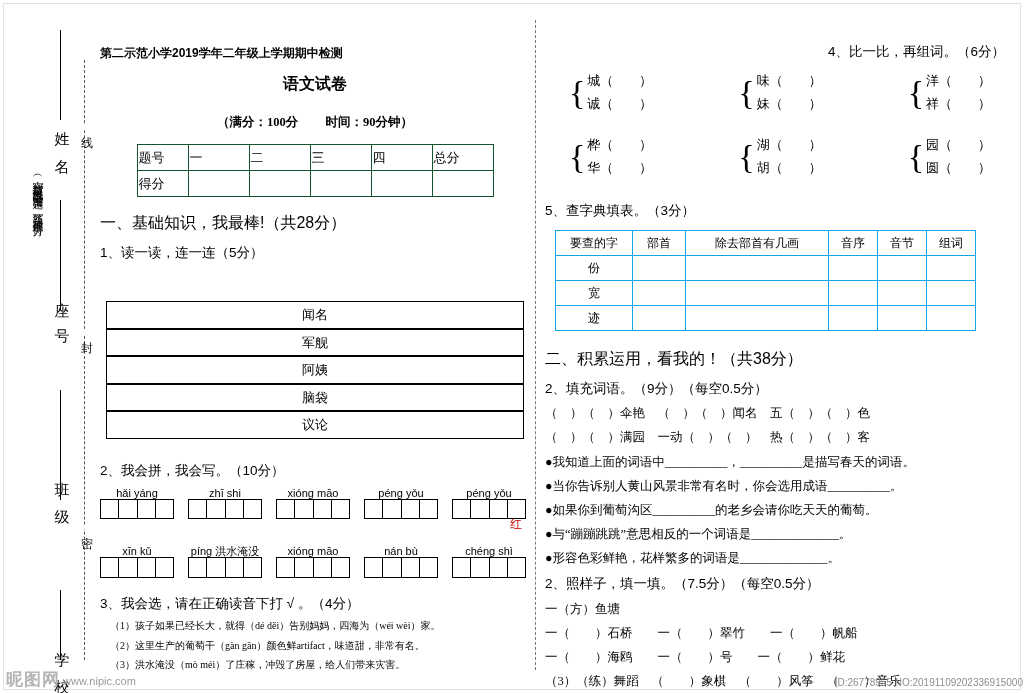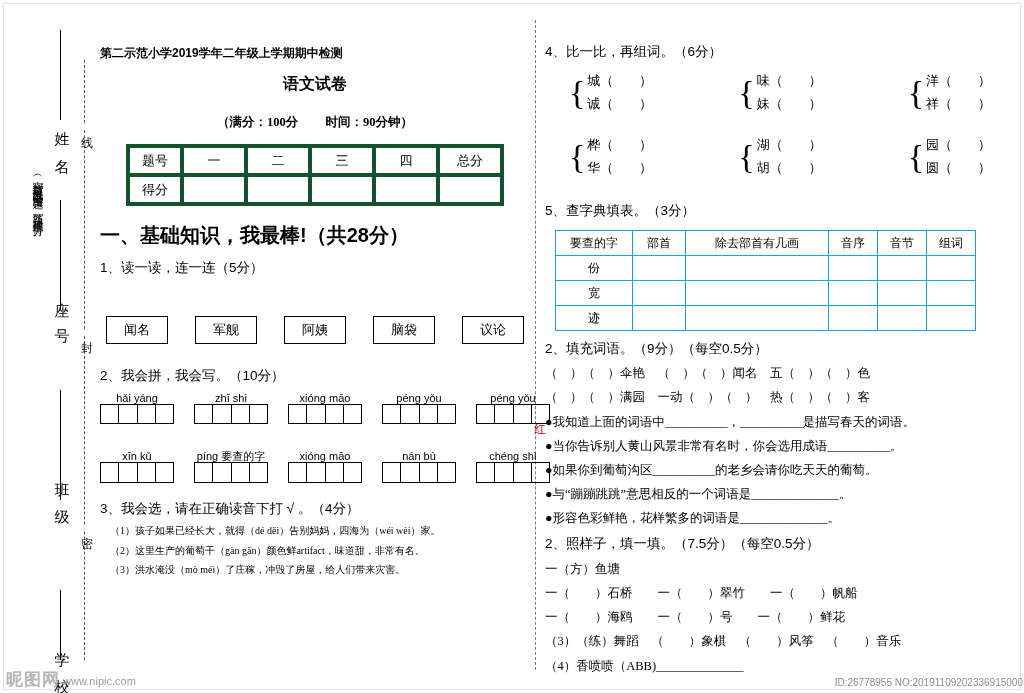--- a/index.html
+++ b/index.html
@@ -65,41 +65,41 @@
     font-size:16px;font-weight:bold;text-align:center;margin:10px 0 0 0;
     font-family:"Liberation Sans", sans-serif;
   }
   .meta{text-align:center;font-size:12.5px;margin-top:17px;font-weight:bold;}
   .meta span{margin:0 12px;}
   
   table.score{
     border-collapse:collapse;margin:12px auto 0 auto;
   }
   table.score td{
-    border:4px solid #14532d;width:58px;height:23px;text-align:center;font-size:13px;
+    border:1px solid #14532d;width:58px;height:23px;font-size:13px;
   }
   table.score td.head{width:48px;}
   .sec{
-    font-weight:bold;font-size:20px;margin:14px 0 4px 0;
+    font-weight:normal;font-size:16px;margin:14px 0 4px 0;
     font-family:"Liberation Sans", sans-serif;
   }
   .sub{
     font-size:13.5px;margin:8px 0 4px 0;
     font-family:"Liberation Sans", sans-serif;
   }
   
   .boxrow{display:flex;justify-content:space-between;margin:8px 6px 0 6px;}
   .wbox{
     border:1px solid #000;padding:3px 9px;font-size:13px;
     font-family:"Liberation Sans", sans-serif;
     min-width:42px;text-align:center;
   }
   
   .writegrid{margin-top:4px;}
-  .wgline{display:flex;gap:20px;margin-bottom:2px;}
+  .wgline{display:flex;gap:14px;margin-bottom:2px;}
   .wgitem{width:74px;}
   .wgpy{font-size:11px;text-align:center;font-family:"Liberation Sans", sans-serif;height:14px;}
   .cells{display:flex;}
   .cell{
     width:18.5px;height:18.5px;border:1px solid #000;margin-left:-1px;
   }
   .cell:first-child{margin-left:0;}
   .redchar{color:#cc0000;font-size:12px;text-align:right;margin-top:-4px;padding-right:4px;}
   .qline{font-size:10px;margin:4px 0 0 0;line-height:1.55;}
   .indent{text-indent:0;padding-left:10px;}
@@ -186,21 +186,21 @@
         <td></td>
         <td></td>
         <td></td>
       </tr>
     </tbody>
       </table>
 
     <div class="sec">一、基础知识，我最棒!（共28分）</div>
 
     <div class="sub">1、读一读，连一连（5分）</div>
-    <div class="boxrow" style="margin-top:38px;">
+    <div class="boxrow" style="margin-top:38px;flex-direction:column;">
       <div class="wbox">闻名</div>
       <div class="wbox">军舰</div>
       <div class="wbox">阿姨</div>
       <div class="wbox">脑袋</div>
       <div class="wbox">议论</div>
     </div>
 
     <div class="sub" style="margin-top:22px;">2、我会拼，我会写。（10分）</div>
 
     <div class="writegrid">
@@ -257,21 +257,21 @@
         <div class="wgitem">
           <div class="wgpy">xīn kǔ</div>
           <div class="cells">
             <div class="cell"></div>
               <div class="cell"></div>
               <div class="cell"></div>
               <div class="cell"></div>
           </div>
         </div>
         <div class="wgitem">
-          <div class="wgpy">píng 要查的字</div>
+          <div class="wgpy">píng 洪水淹没</div>
           <div class="cells">
             <div class="cell"></div>
               <div class="cell"></div>
               <div class="cell"></div>
               <div class="cell"></div>
           </div>
         </div>
         <div class="wgitem">
           <div class="wgpy">xióng māo</div>
           <div class="cells">
@@ -303,21 +303,21 @@
     </div>
 
     <div class="sub" style="margin-top:16px;">3、我会选，请在正确读音下打 √ 。（4分）</div>
     <div class="qline indent">（1）孩子如果已经长大，就得（dé  děi）告别妈妈，四海为（wéi wèi）家。</div>
     <div class="qline indent">（2）这里生产的葡萄干（gàn  gān）颜色鲜artifact，味道甜，非常有名。</div>
     <div class="qline indent">（3）洪水淹没（mò  méi）了庄稼，冲毁了房屋，给人们带来灾害。</div>
   </div>
 
   <div class="col colR">
 
-    <div class="sub" style="margin-top:42px;">4、比一比，再组词。（6分）</div>
+    <div class="sub" style="margin-top:42px;text-align:right;">4、比一比，再组词。（6分）</div>
 
     <div class="pairgrid">
       <div class="pairgroup">
         <span class="brace">{</span>
         <span class="pairitems">
           <span>城（　　）</span>
           <span>诚（　　）</span>
         </span>
       </div>
       <div class="pairgroup">
@@ -392,20 +392,21 @@
         <td>迹</td>
         <td></td>
         <td></td>
         <td></td>
         <td></td>
         <td></td>
       </tr>
     </tbody>
       </table>
 
+    <div class="sec" style="margin-top:16px;">二、积累运用，看我的！（共38分）</div>
 
     <div class="sub">2、填充词语。（9分）（每空0.5分）</div>
     <div class="fillline">（　）（　）伞艳　（　）（　）闻名　五（　）（　）色</div>
     <div class="fillline">（　）（　）满园　一动（　）（　）　热（　）（　）客</div>
 
     <div class="dotline">●我知道上面的词语中__________，__________是描写春天的词语。</div>
     <div class="dotline">●当你告诉别人黄山风景非常有名时，你会选用成语__________。</div>
     <div class="dotline">●如果你到葡萄沟区__________的老乡会请你吃天天的葡萄。</div>
     <div class="dotline">●与“蹦蹦跳跳”意思相反的一个词语是______________。</div>
     <div class="dotline">●形容色彩鲜艳，花样繁多的词语是______________。</div>

